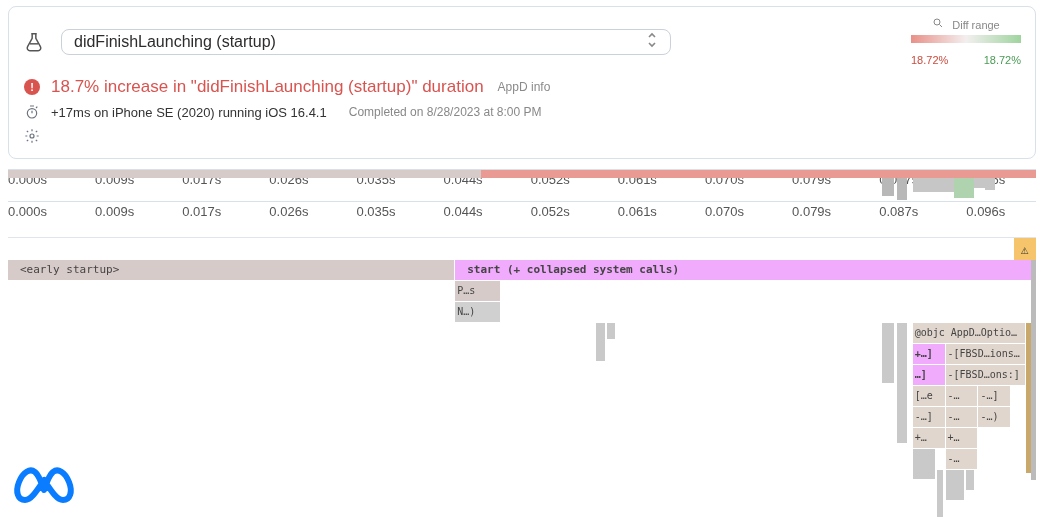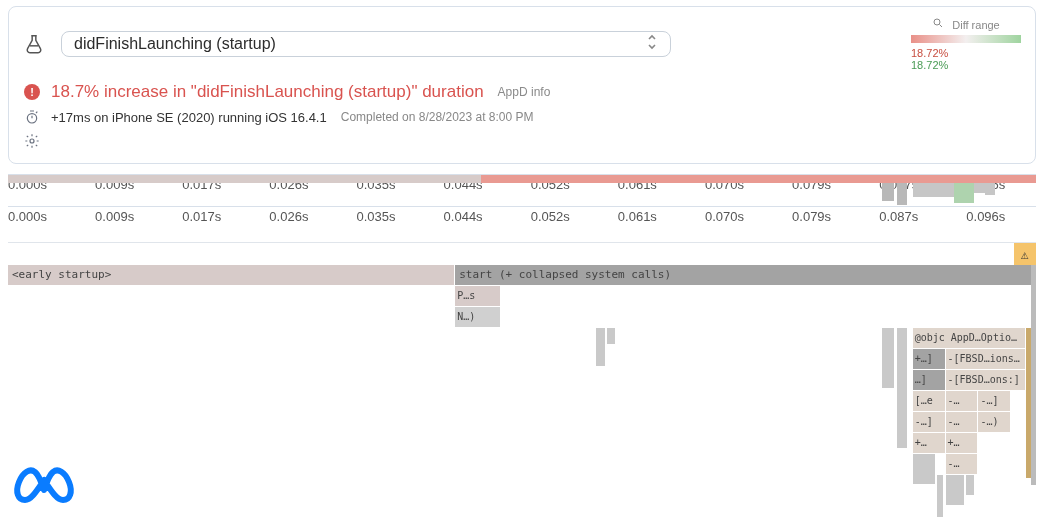--- a/index.html
+++ b/index.html
@@ -65,22 +65,22 @@
   .diff-bar-wrap {
     width: 110px;
   }
   .diff-bar {
     height: 8px;
     width: 100%;
     background: linear-gradient(90deg, #e99088 0%, #f3efef 50%, #9fd49f 100%);
     margin-top: 4px;
   }
   .diff-labels {
-    display: flex; justify-content: flex-start;
-    font-size: 11px; margin-top: 4px; flex-direction: column;
+    display: flex; justify-content: space-between;
+    font-size: 11px; margin-top: 11px;
   }
   .diff-labels .neg { color: #c74d3f; }
   .diff-labels .pos { color: #4a9b55; }
 
   .info-rows { margin-top: 8px; }
   .info-row {
     display: flex;
     align-items: center;
     gap: 10px;
     padding: 3px 0;
@@ -104,21 +104,21 @@
     color: #d9534f;
     font-size: 17px;
   }
   .more-info {
     color: #8a8a8a;
     font-size: 12px;
     margin-left: 4px;
     cursor: pointer;
   }
   .device-row { color: #333; font-size: 13px; }
-  .completed { color: #888; font-size: 12px; margin-left: 4px; }
+  .completed { color: #888; font-size: 12px; margin-left: 12px; }
   .advanced { color: #555; font-size: 13px; cursor: pointer; display:flex; align-items:center; gap:6px;}
   .advanced .chev { color: #999; font-size: 11px; }
 
   
   .timeline-wrap {
     margin: 10px 8px 0 8px;
     border-top: 1px solid #d8e0ea;
     position: relative;
   }
 
@@ -165,29 +165,29 @@
     width: 22px; height: 22px;
     background: #f5c46b;
     display: flex; align-items: center; justify-content: center;
     font-size: 13px;
   }
 
   .frame {
     position: absolute;
     height: 20px;
     line-height: 20px;
-    padding: 0 4px;
+    padding: 0 12px;
     overflow: hidden;
     white-space: nowrap;
     text-overflow: ellipsis;
     border-right: 1px solid #fff;
     color: #444;
   }
   .frame.neutral { background: #d7cbc9; }
-  .frame.red     { background: #a3a3a3; }
+  .frame.red     { background: #f0abfc; font-weight: bold; }
   .frame.gray    { background: #d0d0d0; }
   .frame.beige   { background: #e0d6cd; }
   .frame.narrow  { padding: 0 2px; font-size: 10px; }
 
   .thinbar {
     position: absolute;
     background: #c9c9c9;
     height: 20px;
   }
 

